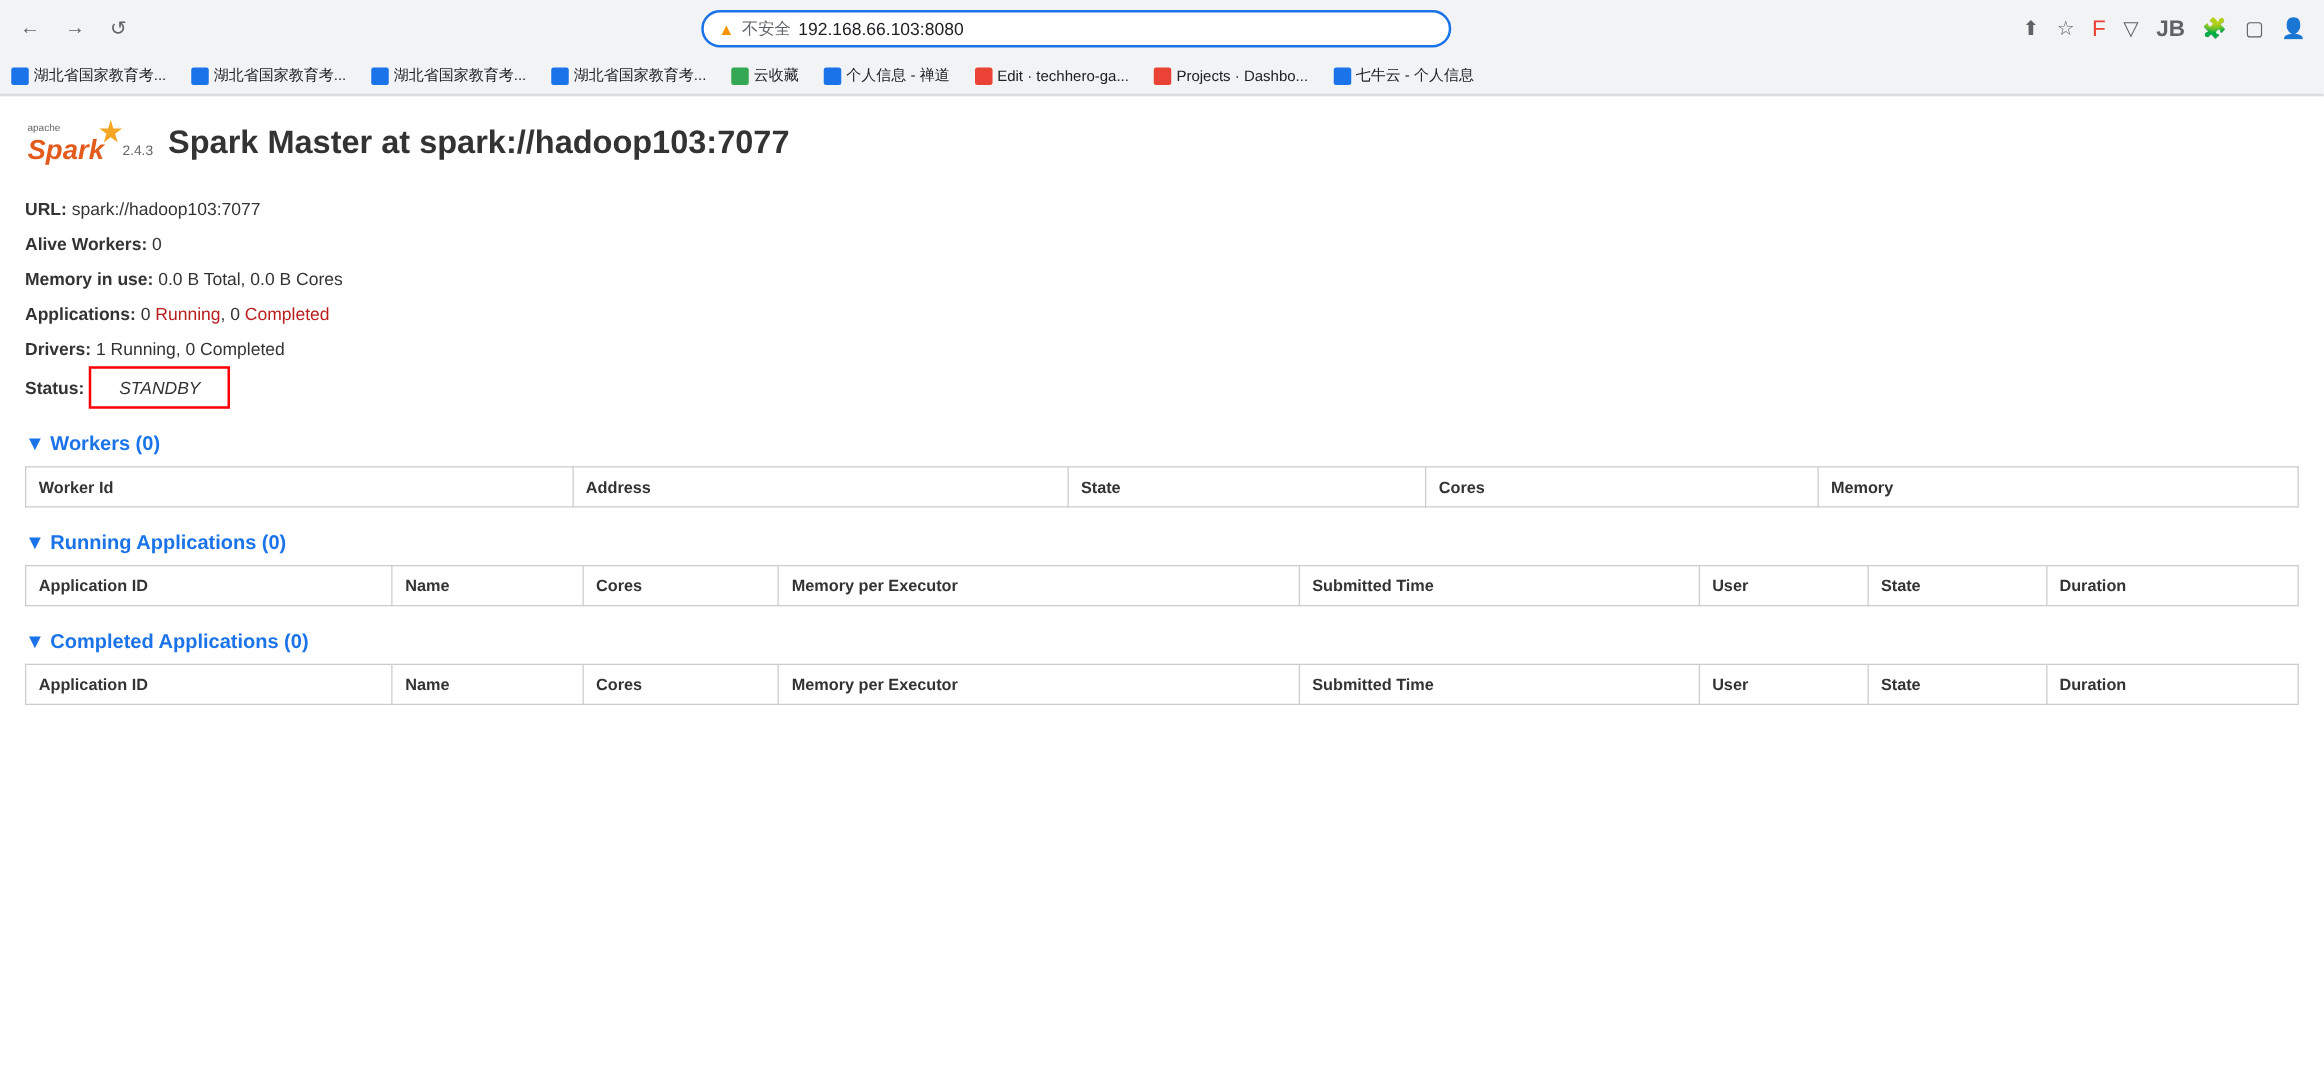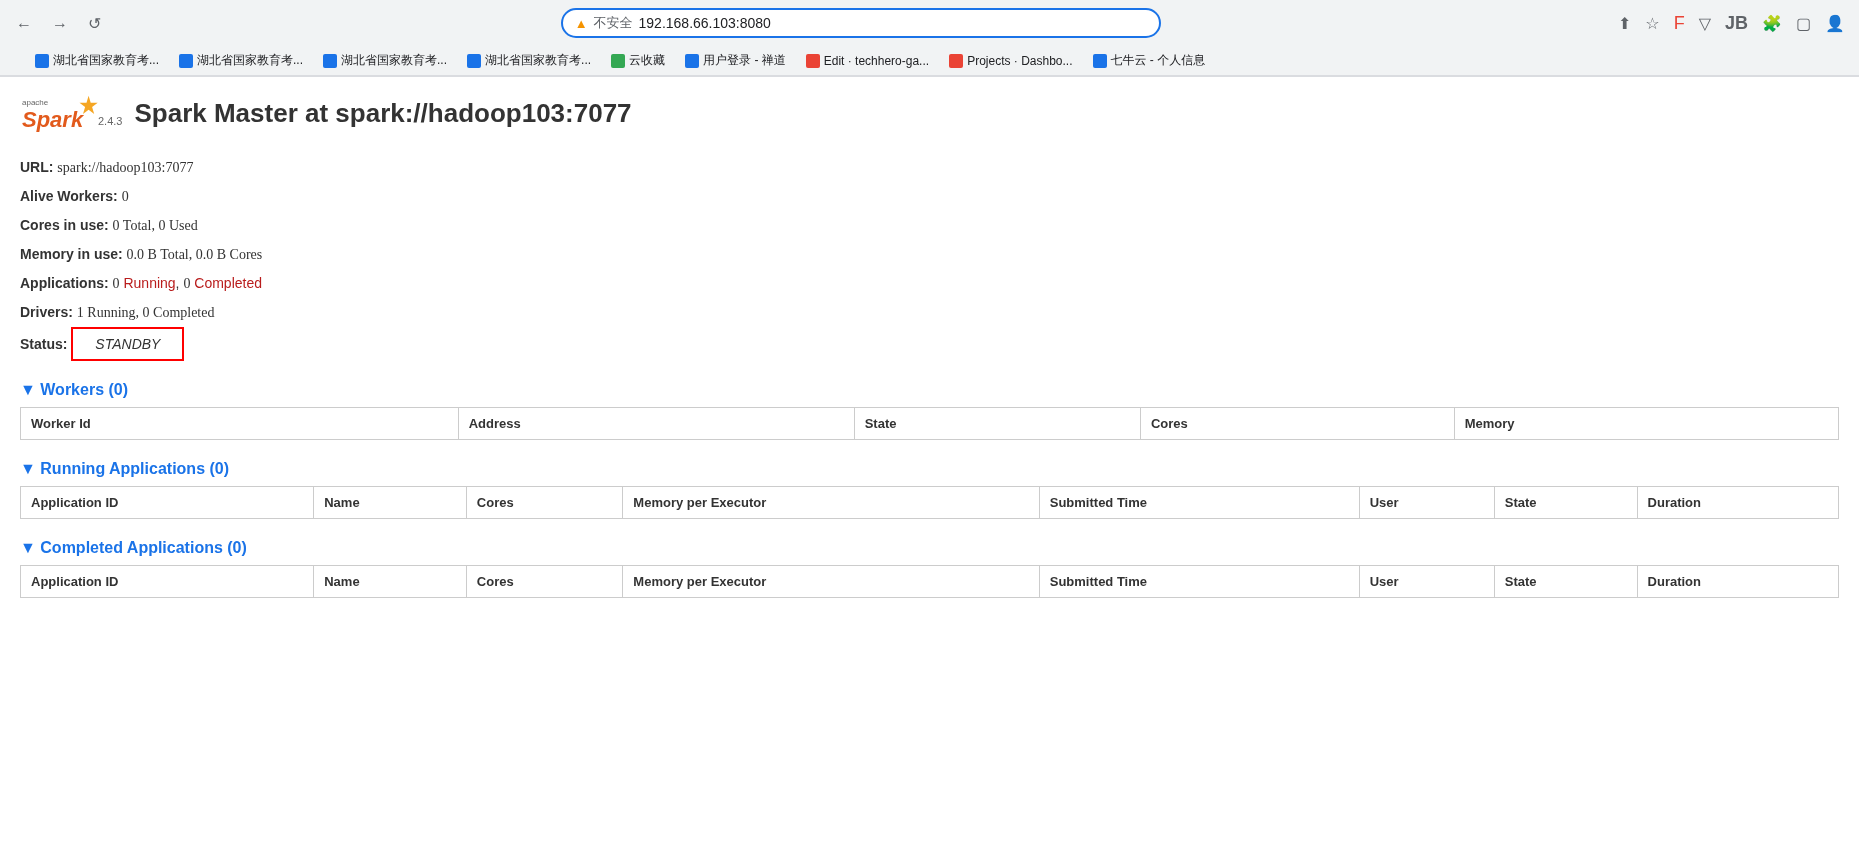--- a/index.html
+++ b/index.html
@@ -6,39 +6,39 @@
     body { font-family: Arial, sans-serif; font-size: 14px; background: #fff; color: #333; }
 
     
     .browser-chrome { background: #f1f3f4; border-bottom: 1px solid #dadce0; }
     .browser-toolbar { display: flex; align-items: center; padding: 8px 10px; gap: 8px; background: #f1f3f4; }
     .nav-btn { background: none; border: none; cursor: pointer; font-size: 16px; color: #5f6368; padding: 4px 6px; border-radius: 50%; }
     .address-bar-container { flex: 1; display: flex; align-items: center; background: #fff; border: 2px solid #1a73e8; border-radius: 20px; padding: 4px 12px; gap: 6px; max-width: 600px; margin: 0 auto; }
     .browser-actions { display: flex; align-items: center; gap: 6px; }
     .browser-action-btn { background: none; border: none; cursor: pointer; font-size: 16px; color: #5f6368; padding: 4px; }
 
-    .bookmarks-bar { display: flex; align-items: center; padding: 4px 27px; gap: 4px; background: #f1f3f4; border-bottom: 1px solid #dadce0; overflow: hidden; }
+    .bookmarks-bar { display: flex; align-items: center; padding: 4px 1px; gap: 4px; background: #f1f3f4; border-bottom: 1px solid #dadce0; overflow: hidden; }
     .bookmark-item { display: flex; align-items: center; gap: 4px; padding: 2px 8px; border-radius: 4px; cursor: pointer; white-space: nowrap; font-size: 12px; color: #202124; }
     .bookmark-icon { width: 14px; height: 14px; border-radius: 2px; display: inline-block; }
     .bm-blue { background: #1a73e8; }
     .bm-globe { background: #34a853; }
     .bm-orange { background: #ea4335; }
 
     
     .page-content { padding: 16px 20px; max-width: 1859px; }
 
     
     .spark-header { display: flex; align-items: center; gap: 12px; margin-bottom: 20px; }
     .spark-logo { display: flex; align-items: center; gap: 4px; }
 
     
     .info-section { margin-bottom: 20px; line-height: 2; }
     .info-row { font-size: 14px; }
     .info-label { font-weight: bold; }
-    .info-value { font-weight: normal; font-family: Liberation Serif, serif; }
+    .info-value { font-weight: normal; }
     .link-blue { color: #b91c1c; text-decoration: none; }
     .status-box { display: inline-block; border: 2px solid red; padding: 1px 22px; font-weight: normal; font-style: italic; }
 
     
     .section-header { color: #1a73e8; font-size: 16px; font-weight: bold; margin: 16px 0 8px 0; cursor: pointer; }
 
     
     table { width: 100%; border-collapse: collapse; font-size: 13px; }
     table th { background: #fff; border: 1px solid #ccc; padding: 8px 10px; text-align: left; font-weight: bold; font-size: 13px; }
     .table-wrapper { margin-bottom: 8px; }
@@ -86,21 +86,21 @@
     <div class="bookmark-item">
       <span class="bookmark-icon bm-blue"></span>
       <span>湖北省国家教育考...</span>
     </div>
     <div class="bookmark-item">
       <span class="bookmark-icon bm-globe"></span>
       <span>云收藏</span>
     </div>
     <div class="bookmark-item">
       <span class="bookmark-icon bm-blue"></span>
-      <span>用户登录 - 禅道</span>
+      <span>个人信息 - 禅道</span>
     </div>
     <div class="bookmark-item">
       <span class="bookmark-icon bm-orange"></span>
       <span>Edit · techhero-ga...</span>
     </div>
     <div class="bookmark-item">
       <span class="bookmark-icon bm-orange"></span>
       <span>Projects · Dashbo...</span>
     </div>
     <div class="bookmark-item">
@@ -129,24 +129,20 @@
   </div>
 
   <div class="info-section">
     <div class="info-row">
       <span class="info-label">URL:</span>
       <span class="info-value">spark://hadoop103:7077</span>
     </div>
     <div class="info-row">
       <span class="info-label">Alive Workers:</span>
       <span class="info-value">0</span>
-    </div>
-    <div class="info-row">
-      <span class="info-label">Cores in use:</span>
-      <span class="info-value">0 Total, 0 Used</span>
     </div>
     <div class="info-row">
       <span class="info-label">Memory in use:</span>
       <span class="info-value">0.0 B Total, 0.0 B Cores</span>
     </div>
     <div class="info-row">
       <span class="info-label">Applications:</span>
       <span class="info-value">0</span>
       <a class="link-blue"> <span>Running</span></a>,
       <span class="info-value">0</span>

